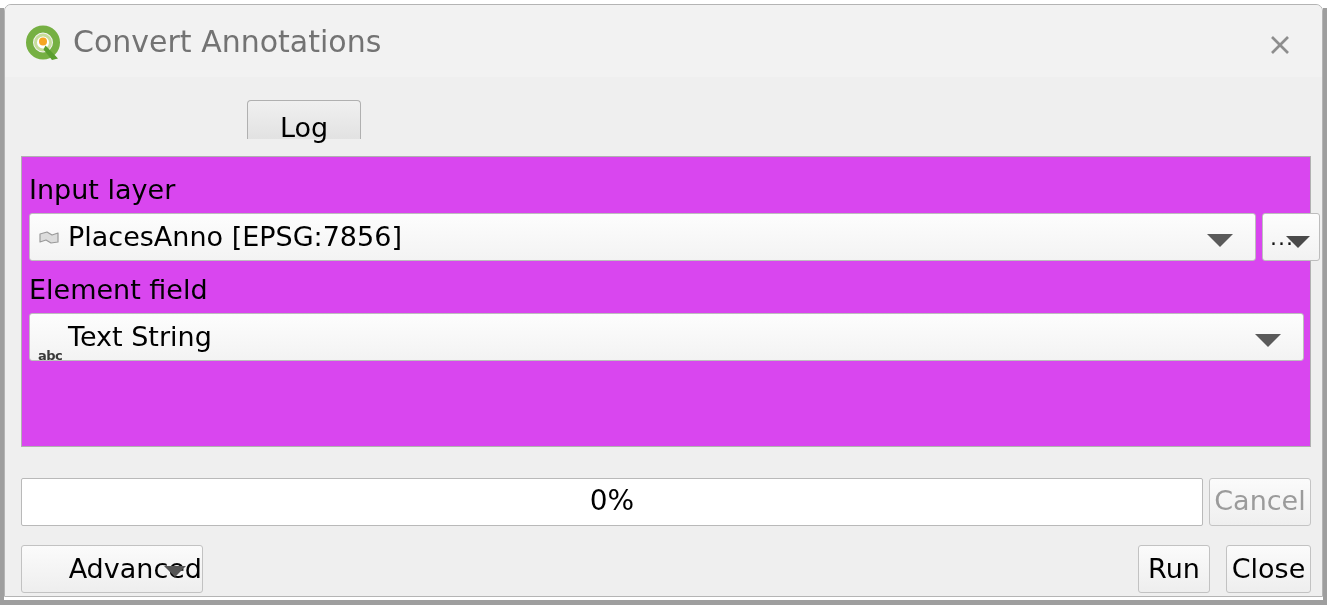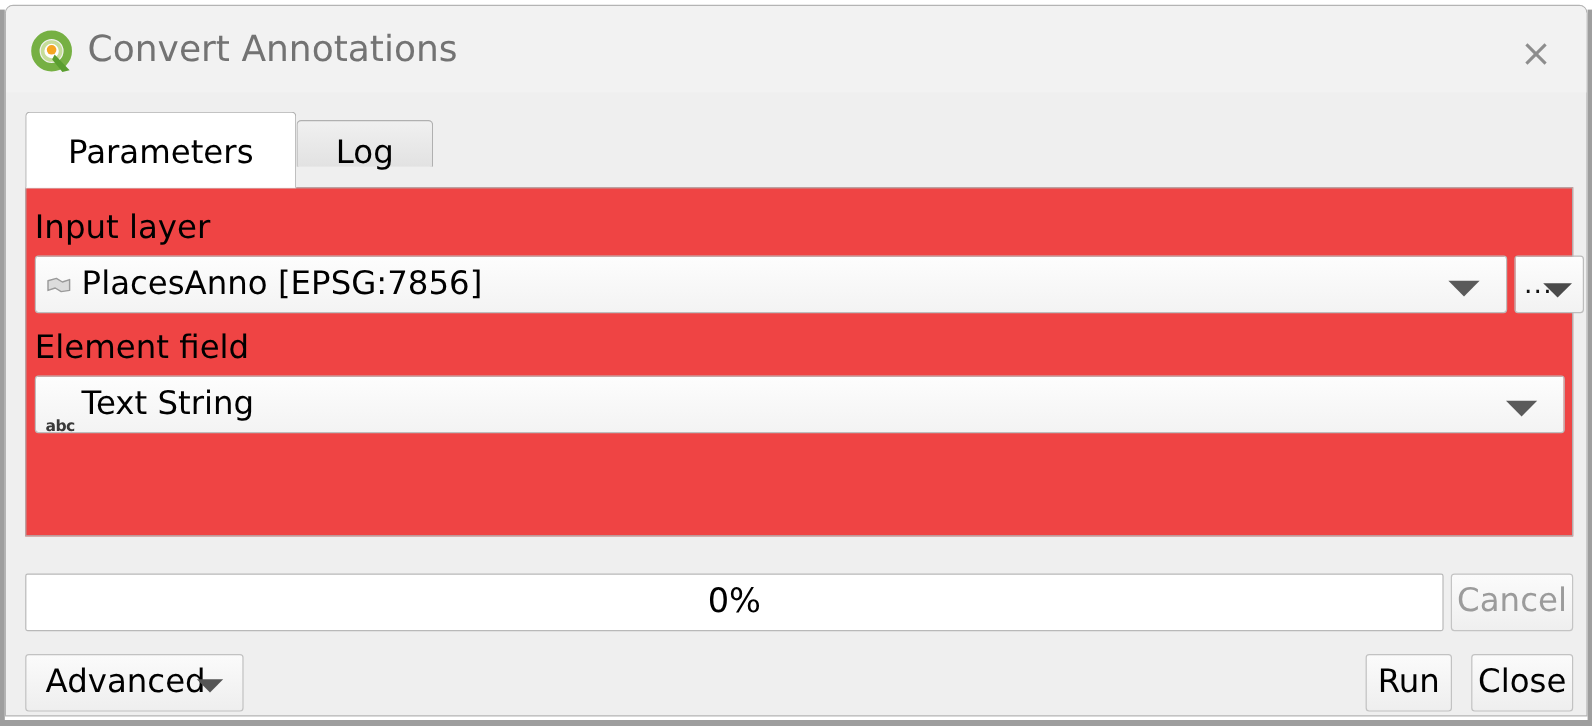--- a/index.html
+++ b/index.html
@@ -127,21 +127,21 @@
   #tab-parameters { left: 0; width: 226px; }
   #tab-log { left: 226px; width: 114px; }
 
   
   #panel {
     position: absolute;
     left: 16px;
     top: 151px;
     width: 1290px;
     height: 291px;
-    background: #ef4444;
+    background: #d946ef;
     border: 1px solid #b0b0b0;
     box-sizing: border-box;
   }
   .field-label {
     position: absolute;
     font-size: 27px;
     color: #000000;
     white-space: nowrap;
     line-height: 1;
   }
@@ -283,21 +283,21 @@
     border: 1px solid #c2c2c2;
     border-radius: 3px;
     font-size: 27px;
     color: #000;
     text-align: center;
     padding-top: 9px;
     line-height: 1;
     cursor: pointer;
     white-space: nowrap;
   }
-  #btn-advanced { left: 16px; top: 540px; width: 182px; text-align: left; padding-left: 16px; }
+  #btn-advanced { left: 16px; top: 540px; width: 182px; text-align: right; padding-left: 16px; }
   #btn-advanced .adv-arrow {
     position: absolute;
     right: 16px;
     top: 20px;
     width: 0;
     height: 0;
     border-left: 11px solid transparent;
     border-right: 11px solid transparent;
     border-top: 11px solid #555;
   }
@@ -334,21 +334,20 @@
 
     <span id="close-x">
       <svg width="40" height="40" viewBox="0 0 40 40">
         <line x1="12" y1="12" x2="28" y2="28" stroke="#8d8d8d" stroke-width="2.6"></line>
         <line x1="28" y1="12" x2="12" y2="28" stroke="#8d8d8d" stroke-width="2.6"></line>
       </svg>
     </span>
   </div>
 
   <div id="tabbar">
-    <div id="tab-parameters" class="tab active">Parameters</div>
     <div id="tab-log" class="tab inactive">Log</div>
   </div>
 
   <div id="panel">
 
     <div id="label-input-layer" class="field-label">Input layer</div>
 
     <div id="combo-input-layer" class="combo">
       <span class="layer-icon">
         <svg width="22" height="16" viewBox="0 0 22 16">

